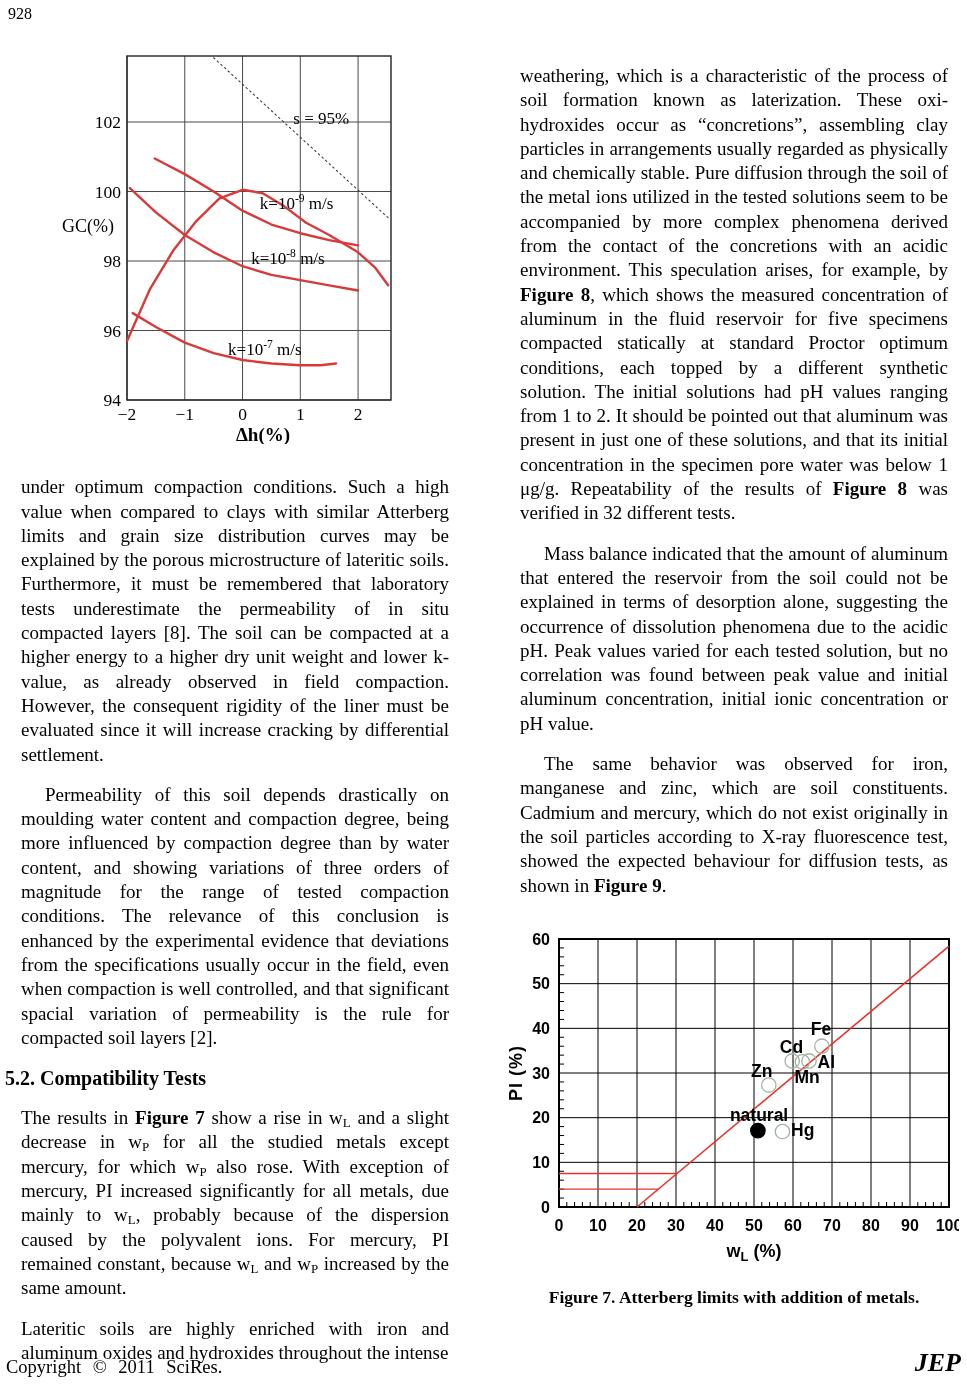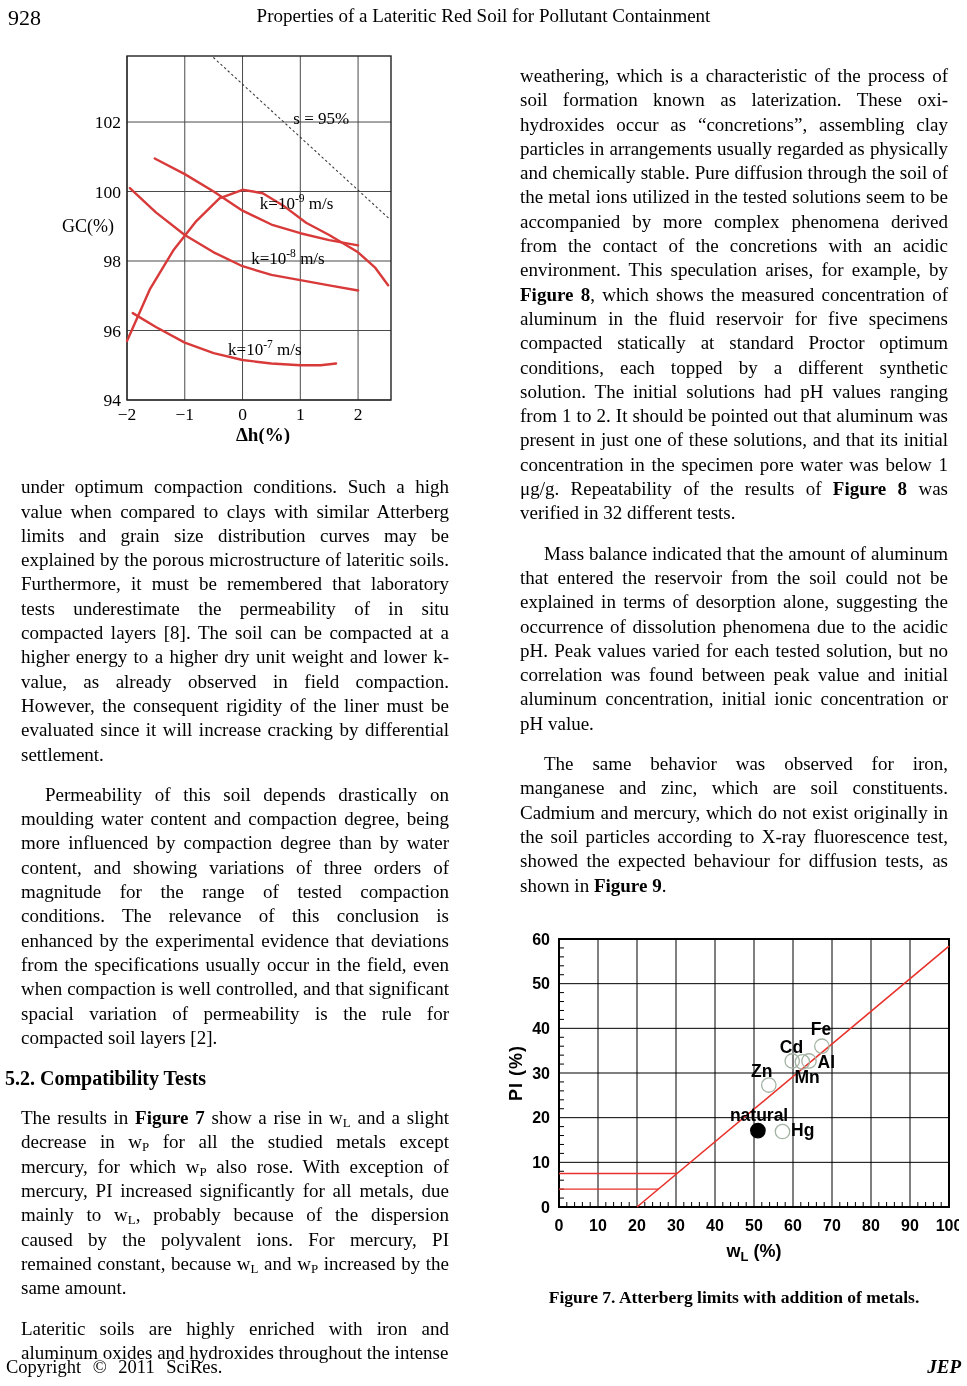--- a/index.html
+++ b/index.html
@@ -1,42 +1,41 @@
 <!DOCTYPE html>
 <html><head>
 <meta charset="utf-8">
 <style>
   html,body{margin:0;padding:0;background:#ffffff;}
   .page{position:relative;width:967px;height:1386px;background:#fff;color:#000;
         font-family:"Liberation Serif",serif;overflow:hidden;}
-  .hdr-num{position:absolute;top:5px;left:8px;font-size:22px;}
+  .hdr-num{position:absolute;top:5px;left:8px;font-size:16px;}
   .hdr-title{position:absolute;top:5px;left:0;right:0;text-align:center;font-size:19px;}
   .col{position:absolute;top:46px;width:460px;font-size:19px;line-height:24.3px;text-align:justify;}
   .col-left{left:5px;}
   .col-right{left:504px;top:48px;}
   .col p{margin:16px;}
   p.indent{text-indent:24px;}
   .fig6-wrap{margin:6px 0 0 56px;}
   .caption{font-weight:bold;font-size:17.5px;line-height:23.5px;margin:10px 0 0 0;text-align:justify;}
   .first-after-fig{margin-top:25px !important;}
   h2{font-size:20px;line-height:24px;margin:15px 0 11px 0;font-family:"Liberation Serif",serif;}
   sub{font-size:68%;line-height:0;vertical-align:-0.25em;}
   .fig7-wrap{margin-top:31px;}
   .fig7-caption{text-align:center;font-weight:bold;font-size:17.5px;margin-top:13px;}
   .footer-left{position:absolute;left:6px;bottom:8px;font-size:18.5px;word-spacing:7px;}
-  .footer-right{position:absolute;right:6px;bottom:8px;font-size:19px;font-weight:bold;font-style:italic;}
+  .footer-right{position:absolute;right:6px;bottom:8px;font-size:26px;font-weight:bold;font-style:italic;}
   svg text{user-select:none;}
 </style>
 </head>
 <body>
 
 <div class="page">
 
   <div class="hdr-num">928</div>
-  <div class="hdr-title">Properties of a Lateritic Red Soil for Pollutant Containment</div>
 
   <div class="col col-left">
     <div class="fig6-wrap">
       <svg width="340" height="392">
           <line x1="66" y1="4" x2="66" y2="348" stroke="#4a4a4a" stroke-width="1"></line>
           <line x1="123.76805251641137" y1="4" x2="123.76805251641137" y2="348" stroke="#4a4a4a" stroke-width="1"></line>
           <line x1="181.53610503282275" y1="4" x2="181.53610503282275" y2="348" stroke="#4a4a4a" stroke-width="1"></line>
           <line x1="239.30415754923413" y1="4" x2="239.30415754923413" y2="348" stroke="#4a4a4a" stroke-width="1"></line>
           <line x1="297.0722100656455" y1="4" x2="297.0722100656455" y2="348" stroke="#4a4a4a" stroke-width="1"></line>
           <line x1="66" y1="348" x2="330" y2="348" stroke="#4a4a4a" stroke-width="1"></line>

